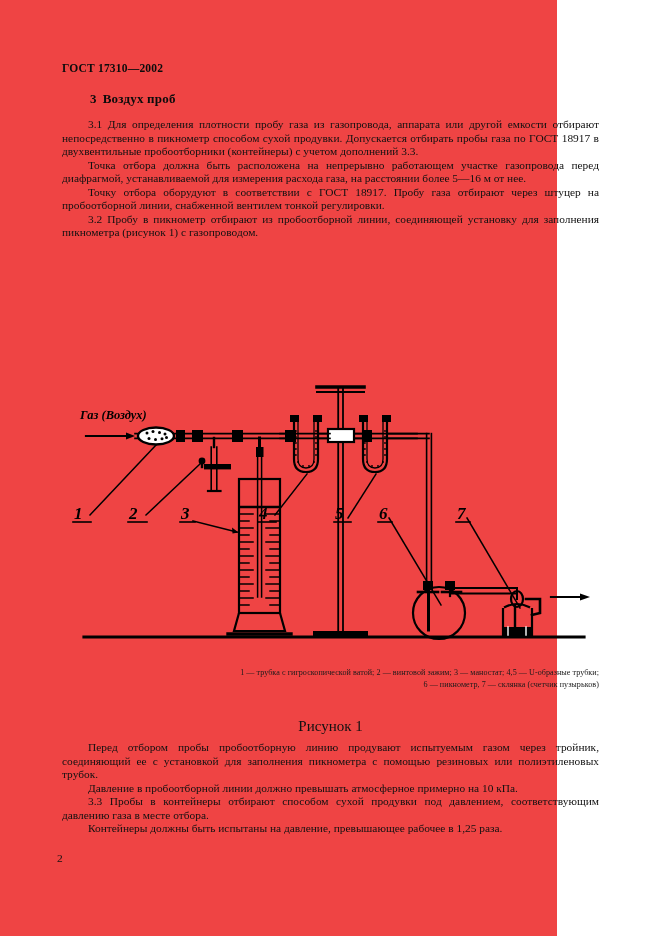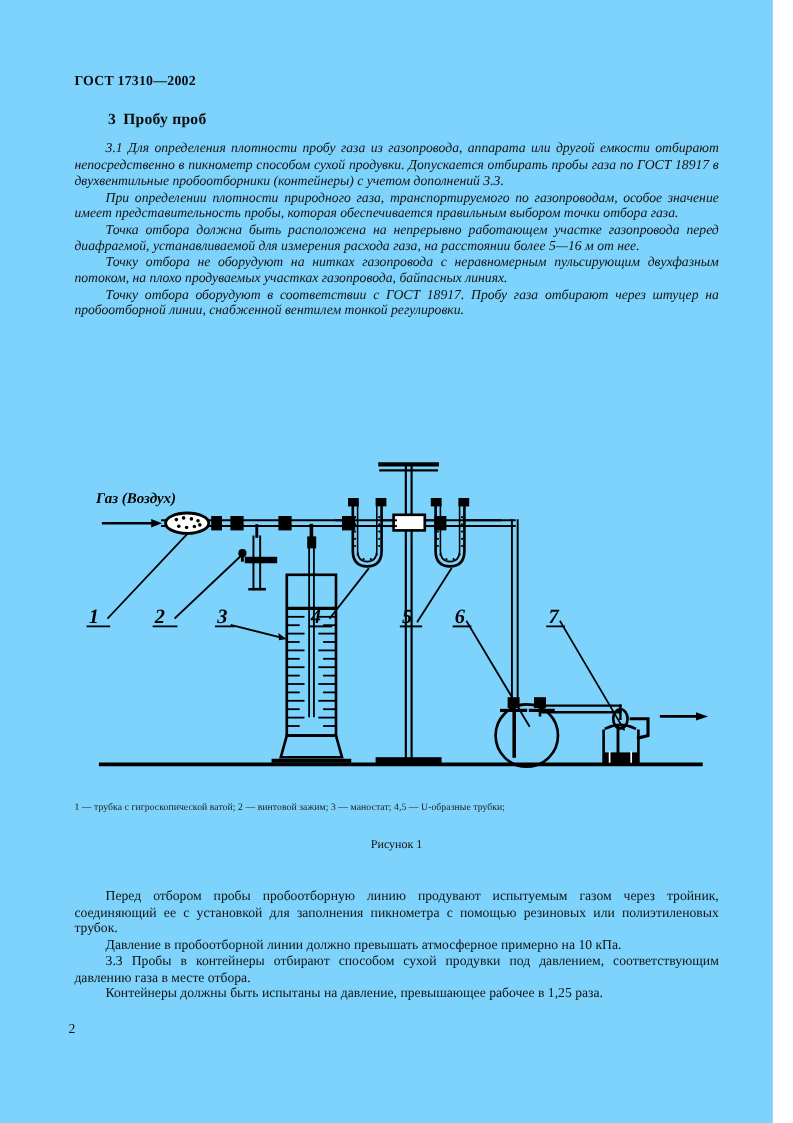--- a/index.html
+++ b/index.html
@@ -11,23 +11,23 @@
     width: 661px;
     height: 936px;
     position: relative;
     font-family: "Liberation Serif", "DejaVu Serif", serif;
     color: #111111;
     overflow: hidden;
   }
   .page {
     position: absolute;
     left: 0; top: 0;
-    width: 644px;
+    width: 557px;
     height: 936px;
-    background: #7dd3fc;
+    background: #ef4444;
   }
   .gost-header {
     position: absolute;
     left: 62px;
     top: 62px;
     font-family: "Liberation Serif", "DejaVu Serif", serif;
     font-size: 11.5px;
     font-weight: bold;
     letter-spacing: 0.2px;
     color: #0c0c0c;
@@ -46,21 +46,21 @@
   .body-block {
     position: absolute;
     left: 62px;
     width: 537px;
     font-size: 11.4px;
     line-height: 13.55px;
     text-align: justify;
     text-justify: inter-word;
     color: #111111;
   }
-  #block-top { top: 118px; font-style: italic; }
+  #block-top { top: 118px; }
   #block-bottom { top: 741px; }
 
   .body-block p {
     margin: 0;
     text-indent: 26px;
     text-align: justify;
   }
   .body-block p:last-child { text-align: justify; }
 
   .page-number {
@@ -82,53 +82,52 @@
   .figure-svg {
     position: absolute;
     left: 0;
     top: 0;
   }
   .fig-caption {
     position: absolute;
     left: 0;
     top: 292px;
     width: 537px;
-    text-align: left;
+    text-align: right;
     font-size: 8.1px;
     line-height: 11.6px;
     color: #1a1a1a;
     letter-spacing: 0.05px;
   }
   .fig-number {
     position: absolute;
     left: 0;
-    top: 324px;
+    top: 343px;
     width: 537px;
     text-align: center;
-    font-size: 10px;
+    font-size: 15px;
     color: #111111;
   }
 </style>
 </head>
 <body>
 
 <div class="page">
 
   <div class="gost-header">ГОСТ 17310—2002</div>
 
   <div class="section-title">
-    <span class="num">3</span><span>Пробу проб</span>
+    <span class="num">3</span><span>Воздух проб</span>
   </div>
 
   <div class="body-block" id="block-top">
     <p>3.1 Для определения плотности пробу газа из газопровода, аппарата или другой емкости отбирают непосредственно в пикнометр способом сухой продувки. Допускается отбирать пробы газа по ГОСТ 18917 в двухвентильные пробоотборники (контейнеры) с учетом дополнений 3.3.</p>
-    <p>При определении плотности природного газа, транспортируемого по газопроводам, особое значение имеет представительность пробы, которая обеспечивается правильным выбором точки отбора газа.</p>
     <p>Точка отбора должна быть расположена на непрерывно работающем участке газопровода перед диафрагмой, устанавливаемой для измерения расхода газа, на расстоянии более 5—16 м от нее.</p>
-    <p>Точку отбора не оборудуют на нитках газопровода с неравномерным пульсирующим двухфазным потоком, на плохо продуваемых участках газопровода, байпасных линиях.</p>
     <p>Точку отбора оборудуют в соответствии с ГОСТ 18917. Пробу газа отбирают через штуцер на пробоотборной линии, снабженной вентилем тонкой регулировки.</p>
+    <p>3.2 Пробу в пикнометр отбирают из пробоотборной линии, соединяющей установку для заполнения пикнометра (рисунок 1) с газопроводом.</p>
   </div>
 
   <div class="figure">
 
     <svg class="figure-svg" width="537" height="290" viewBox="0 0 537 290">
       <g fill="none" stroke="#000000" stroke-width="2" stroke-linecap="square">
 
         <line x1="22" y1="262" x2="522" y2="262" stroke-width="3.2"></line>
 
         <line x1="24" y1="61" x2="64" y2="61" stroke-width="2.2"></line>
@@ -331,20 +330,21 @@
           <text x="317" y="144">6</text>
           <text x="395" y="144">7</text>
         </g>
 
         <text x="18" y="44" font-family="Liberation Serif, serif" font-size="12.5" font-weight="bold" font-style="italic" fill="#000" stroke="none">Газ (Воздух)</text>
       </g>
     </svg>
 
     <div class="fig-caption">
       <div>1 — трубка с гигроскопической ватой; 2 — винтовой зажим; 3 — маностат; 4,5 — U-образные трубки;</div>
+      <div>6 — пикнометр, 7 — склянка (счетчик пузырьков)</div>
     </div>
 
     <div class="fig-number">Рисунок 1</div>
   </div>
 
   <div class="body-block" id="block-bottom">
     <p>Перед отбором пробы пробоотборную линию продувают испытуемым газом через тройник, соединяющий ее с установкой для заполнения пикнометра с помощью резиновых или полиэтиленовых трубок.</p>
     <p>Давление в пробоотборной линии должно превышать атмосферное примерно на 10 кПа.</p>
     <p>3.3 Пробы в контейнеры отбирают способом сухой продувки под давлением, соответствующим давлению газа в месте отбора.</p>
     <p>Контейнеры должны быть испытаны на давление, превышающее рабочее в 1,25 раза.</p>

